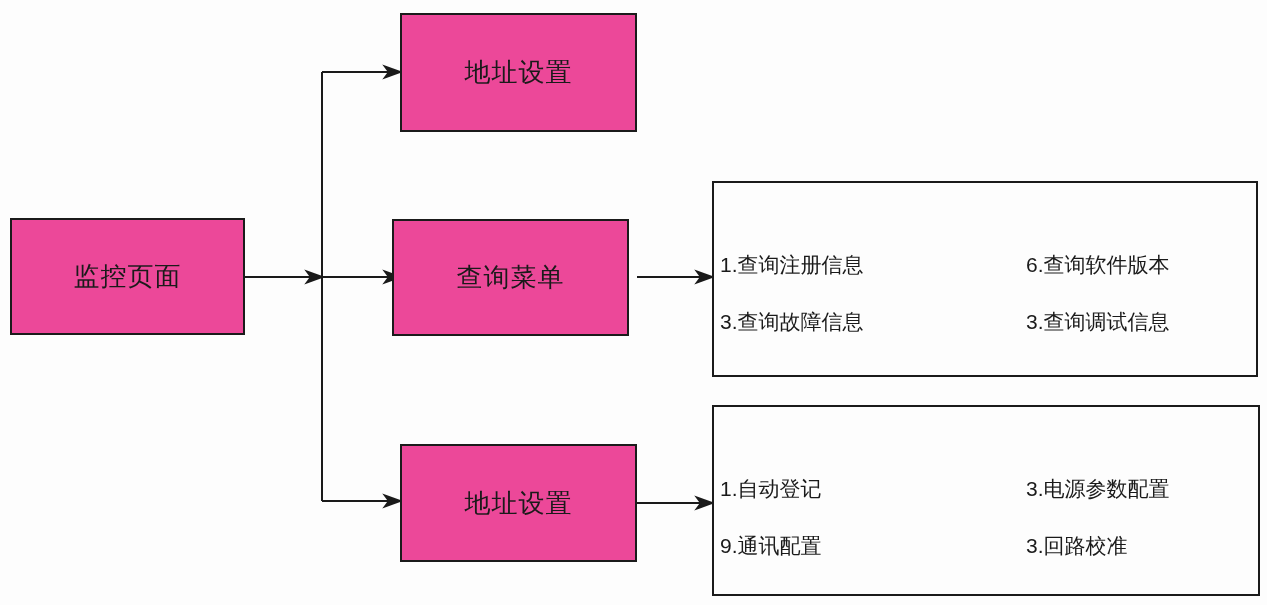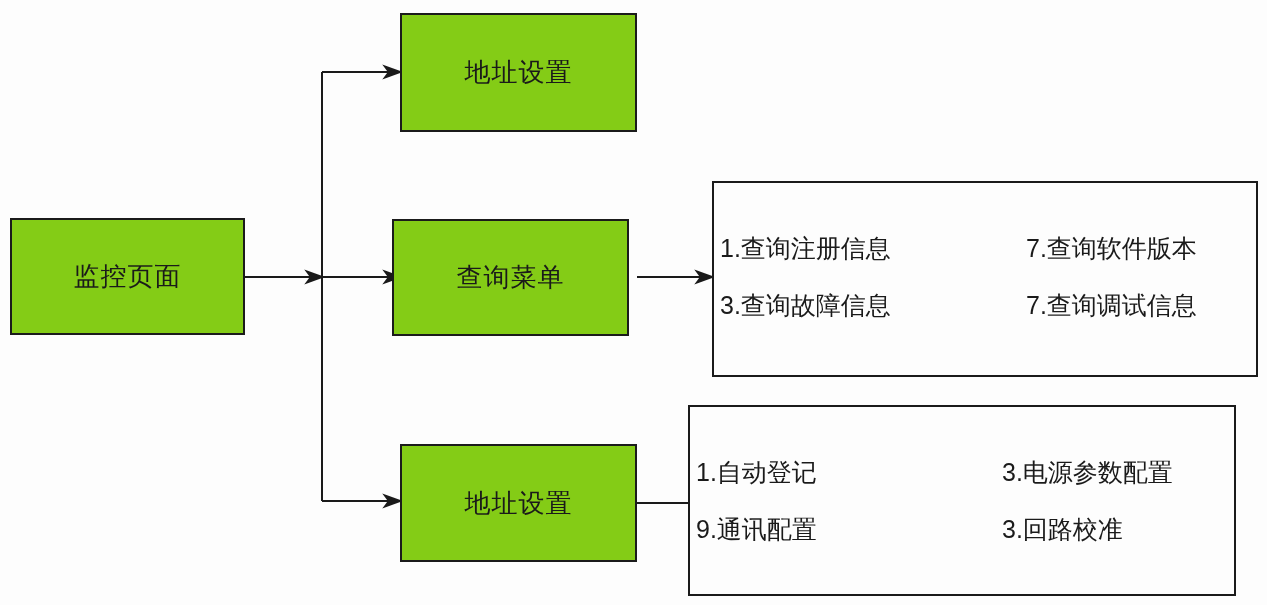--- a/index.html
+++ b/index.html
@@ -19,45 +19,46 @@
   .connector-layer {
     position: absolute;
     left: 0;
     top: 0;
     width: 1267px;
     height: 605px;
   }
   .node {
     position: absolute;
     border: 2px solid #1b1b1b;
-    background: #84cc16;
+    background: #ec4899;
     display: flex;
     align-items: center;
     justify-content: center;
     font-size: 26px;
     letter-spacing: 1px;
     box-sizing: border-box;
   }
   .node-root     { left: 10px;  top: 218px; width: 235px; height: 117px; align-items: center; }
   .node-address  { left: 400px; top: 13px;  width: 237px; height: 119px; }
   .node-query    { left: 392px; top: 219px; width: 237px; height: 117px; }
   .node-settings { left: 400px; top: 444px; width: 237px; height: 118px; }
   .panel {
     position: absolute;
     border: 2px solid #1b1b1b;
     background: #fdfdfd;
     box-sizing: border-box;
   }
   .panel-query    { left: 712px; top: 181px; width: 546px; height: 196px; }
-  .panel-settings { left: 688px; top: 405px; width: 548px; height: 191px; }
+  .panel-settings { left: 712px; top: 405px; width: 548px; height: 191px; }
   .menu-item {
     position: absolute;
-    font-size: 25px;
+    font-size: 21px;
     white-space: nowrap;
     line-height: 27px;
+    margin-top: 16px;
   }
   .mi-r1c1 { left: 6px;   top: 52px;  }
   .mi-r1c2 { left: 312px; top: 52px;  }
   .mi-r2c1 { left: 6px;   top: 109px; text-align: right; }
   .mi-r2c2 { left: 312px; top: 109px; }
 </style>
 </head>
 <body>
 
 <div class="canvas">
@@ -98,23 +99,23 @@
   <div class="node node-query">
     <span>查询菜单</span>
   </div>
 
   <div class="node node-settings">
     <span>地址设置</span>
   </div>
 
   <div class="panel panel-query">
     <span class="menu-item mi-r1c1">1.查询注册信息</span>
-    <span class="menu-item mi-r1c2">7.查询软件版本</span>
+    <span class="menu-item mi-r1c2">6.查询软件版本</span>
     <span class="menu-item mi-r2c1">3.查询故障信息</span>
-    <span class="menu-item mi-r2c2">7.查询调试信息</span>
+    <span class="menu-item mi-r2c2">3.查询调试信息</span>
   </div>
 
   <div class="panel panel-settings">
     <span class="menu-item mi-r1c1">1.自动登记</span>
     <span class="menu-item mi-r1c2">3.电源参数配置</span>
     <span class="menu-item mi-r2c1">9.通讯配置</span>
     <span class="menu-item mi-r2c2">3.回路校准</span>
   </div>
 
 </div>

